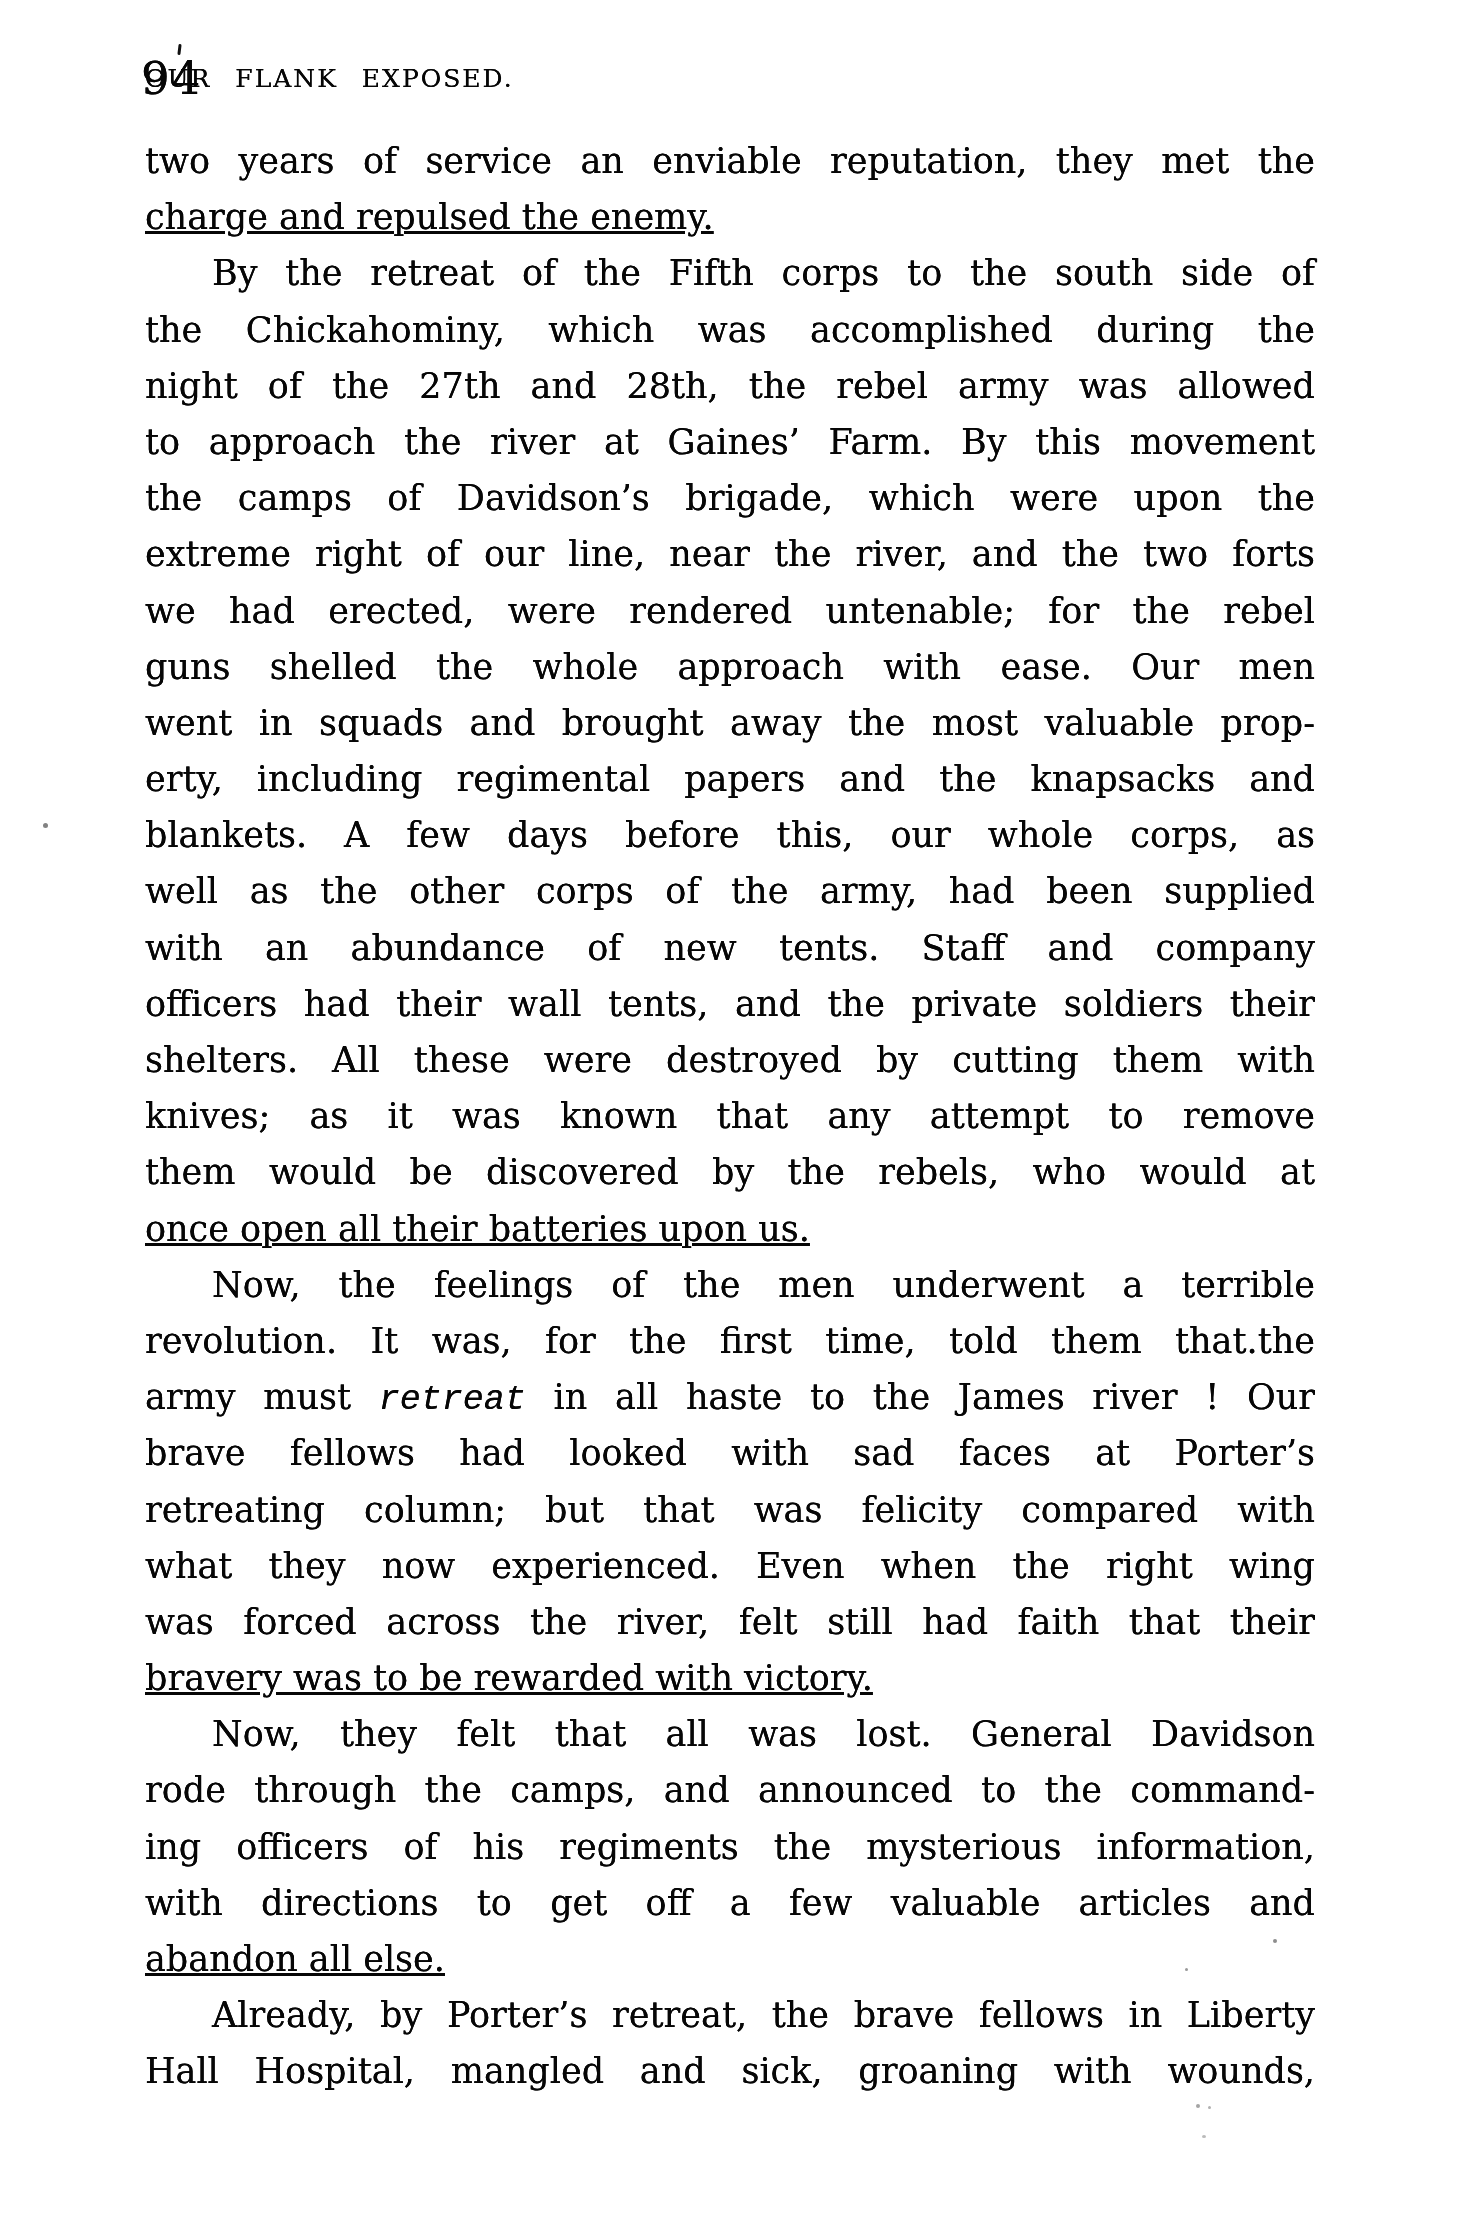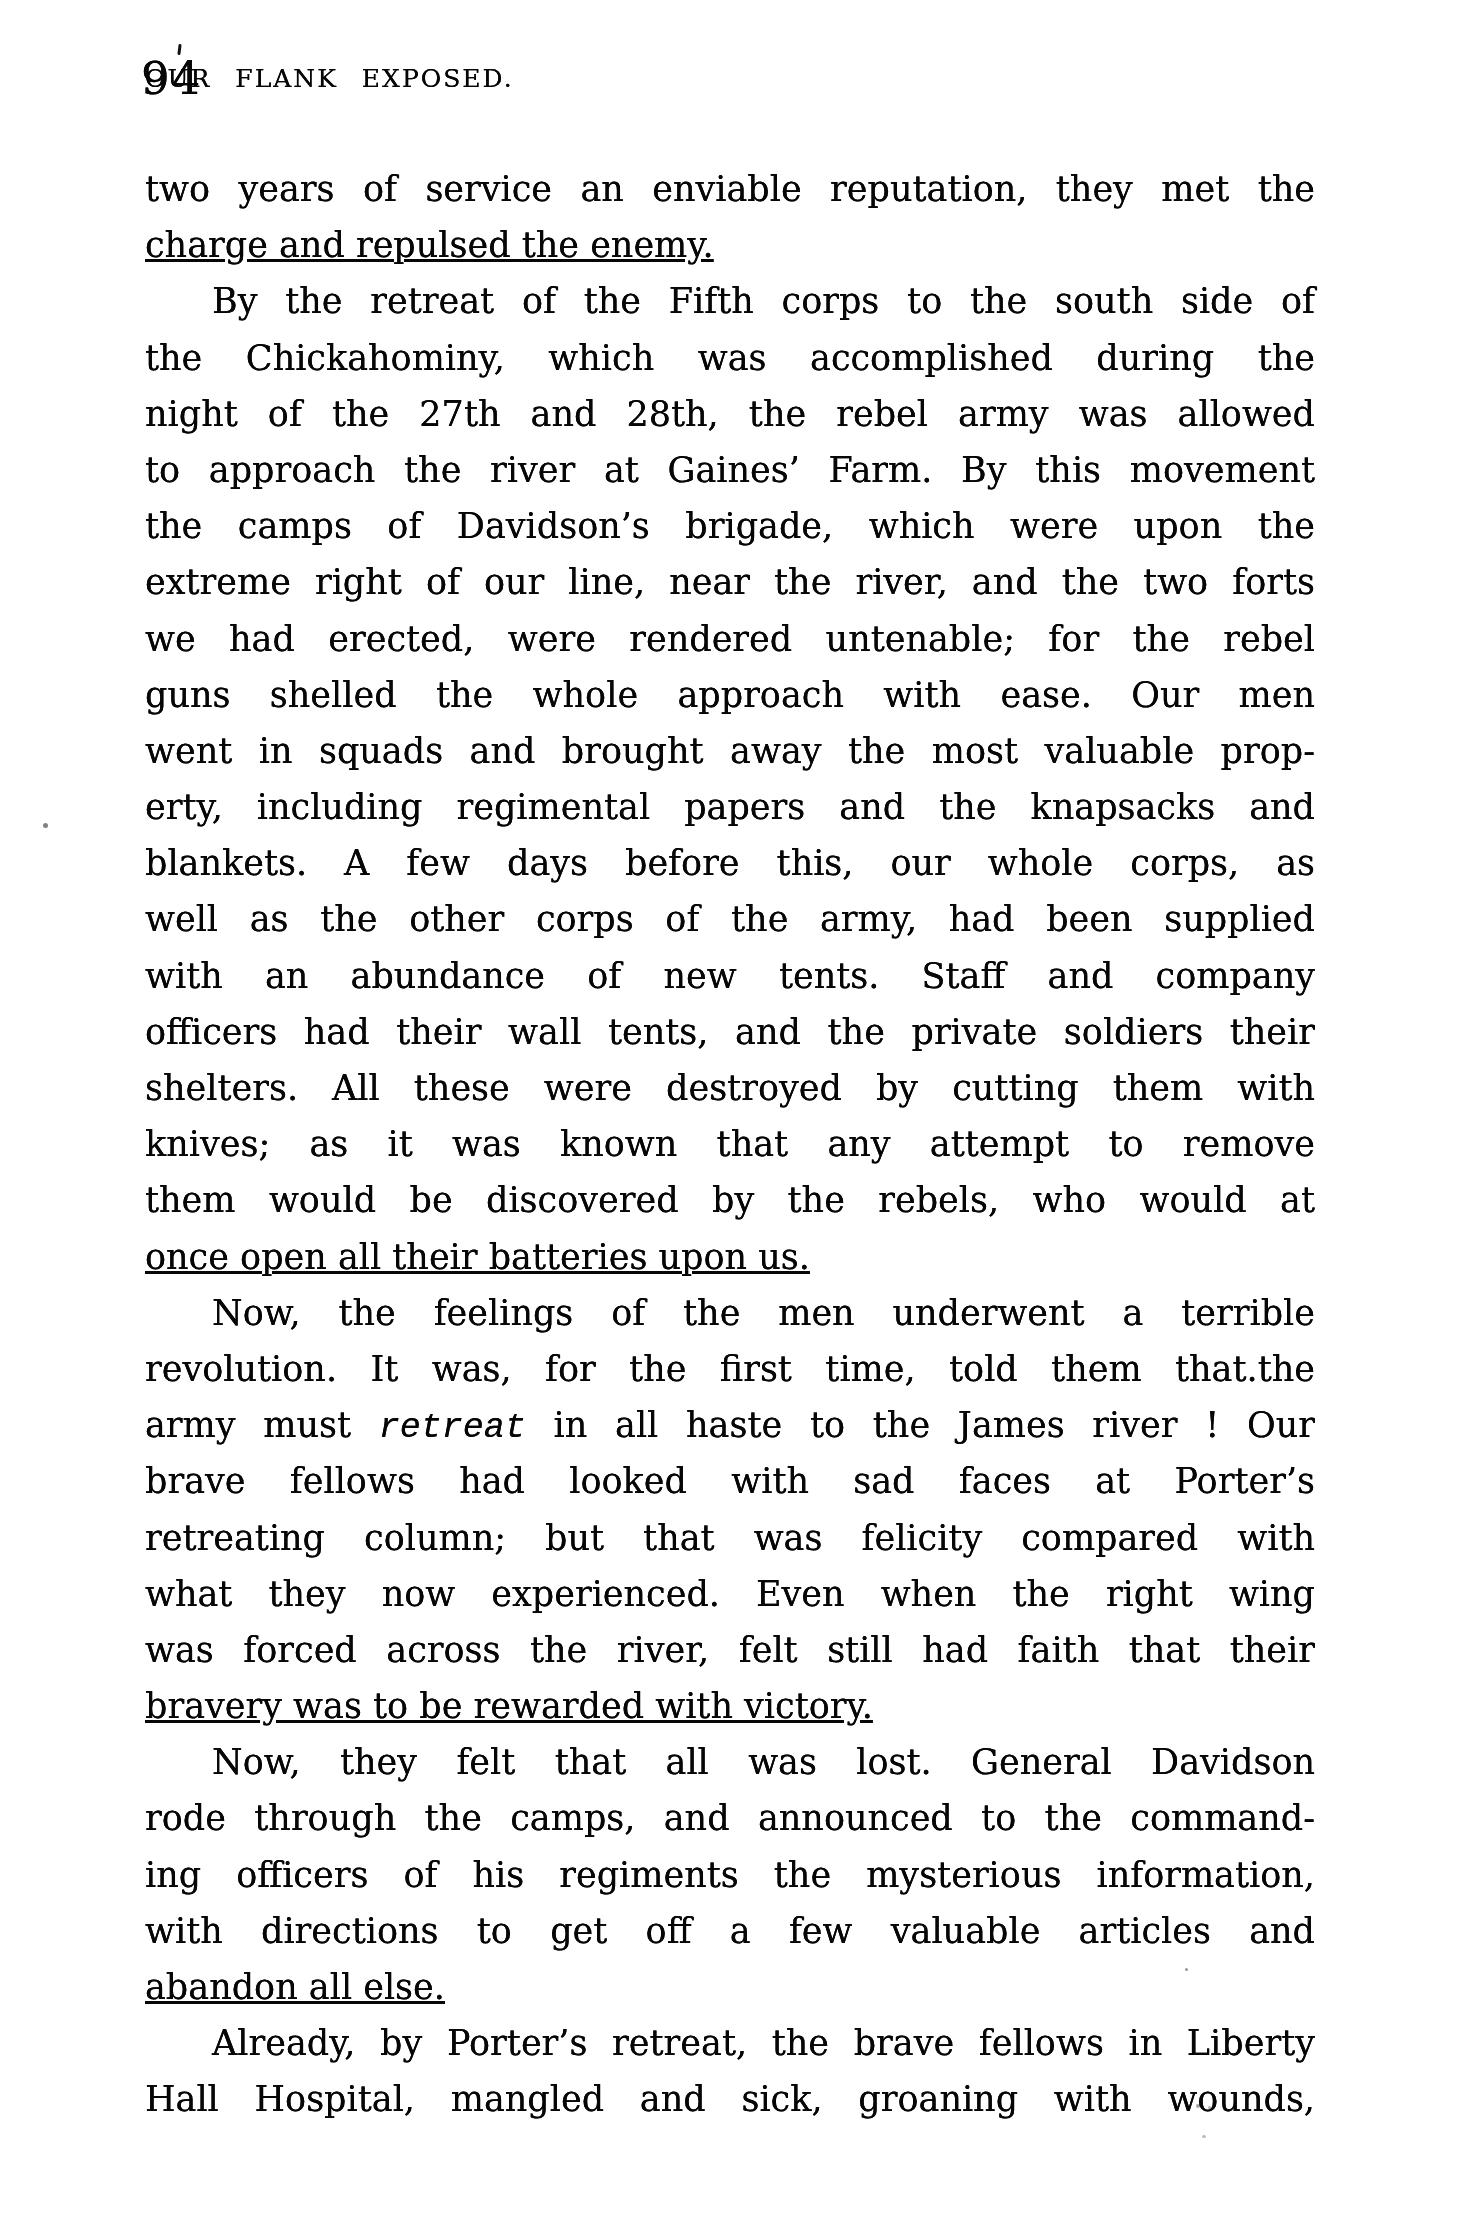--- a/index.html
+++ b/index.html
@@ -37,21 +37,20 @@
     font-size: 25px;
     line-height: 50px;
     letter-spacing: 2px;
     word-spacing: 14px;
   }
   .text-block {
     position: absolute;
     left: 145px;
     top: 133px;
     width: 1170px;
-    margin-top: 28px;
   }
   .line {
     font-size: 35px;
     height: 56.2px;
     line-height: 56.2px;
     text-align: justify;
     text-align-last: justify;
     white-space: normal;
   }
   .line.indent {

